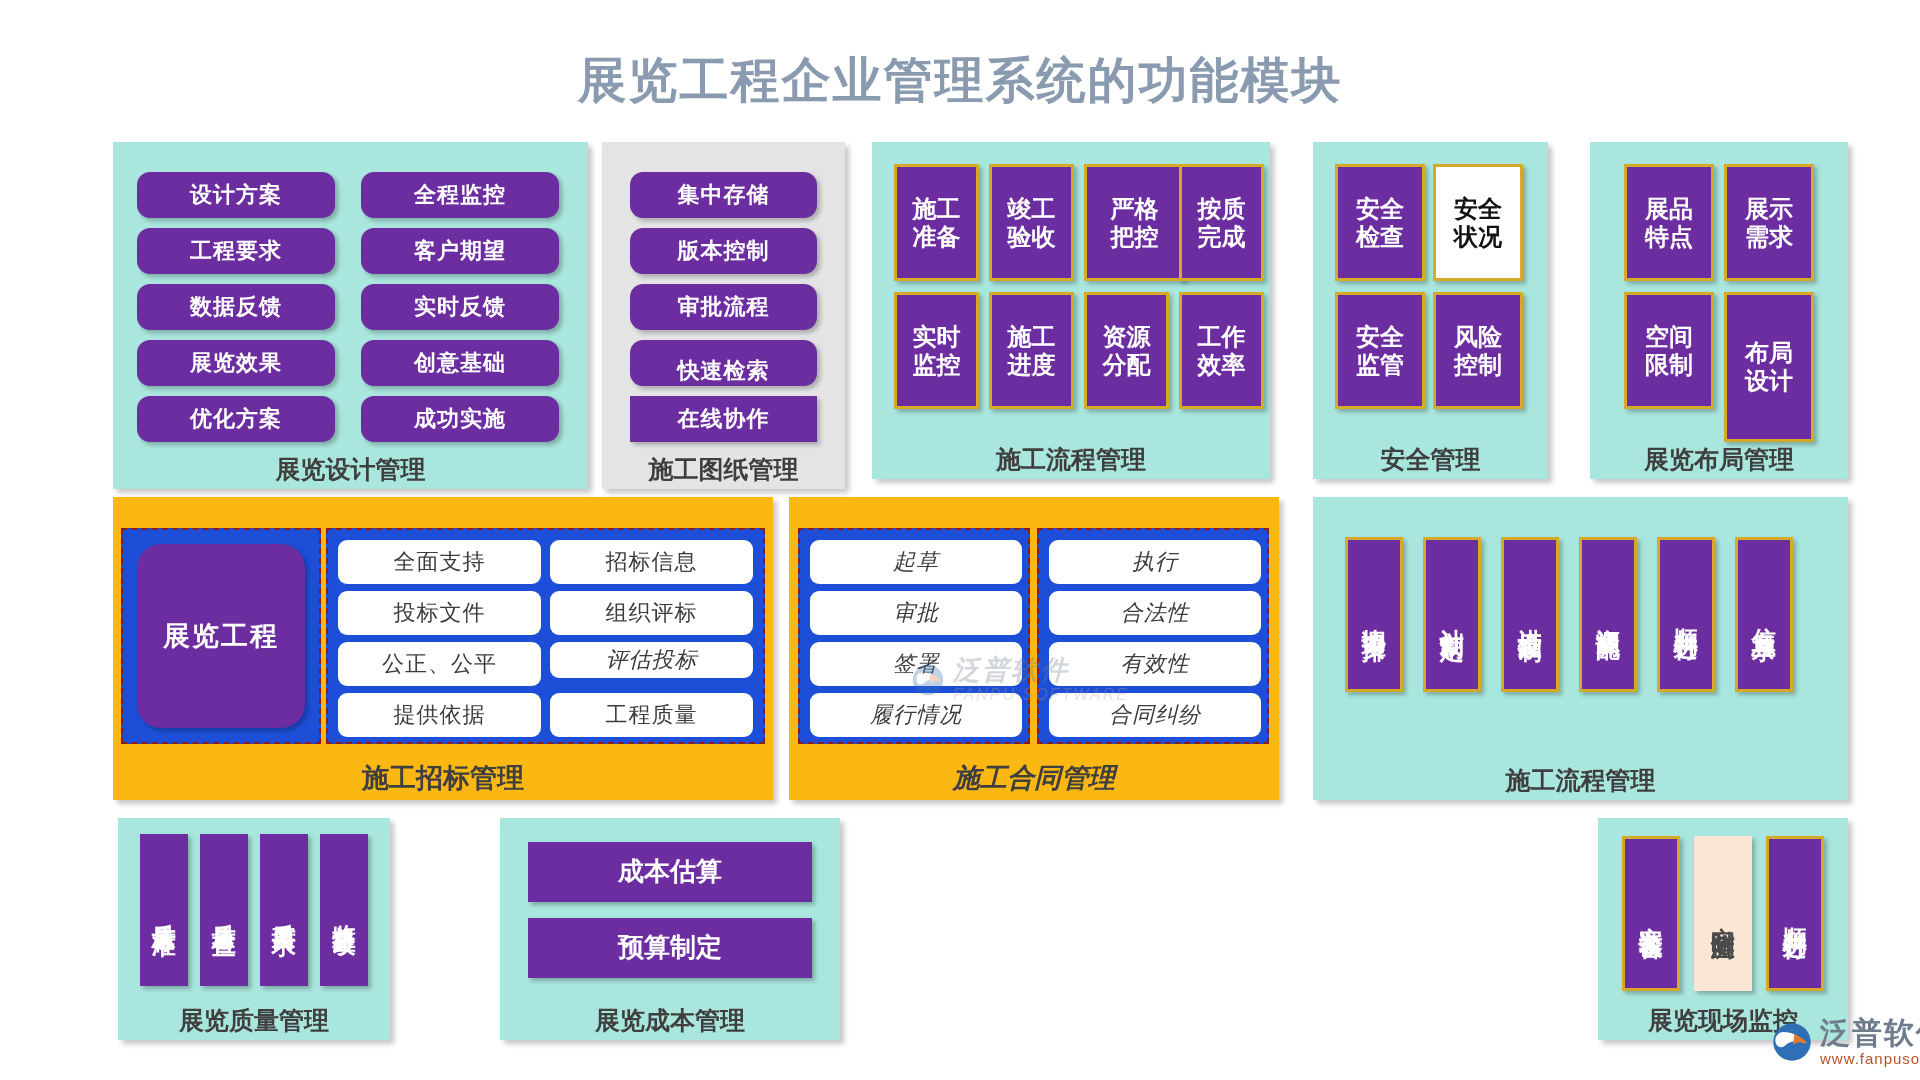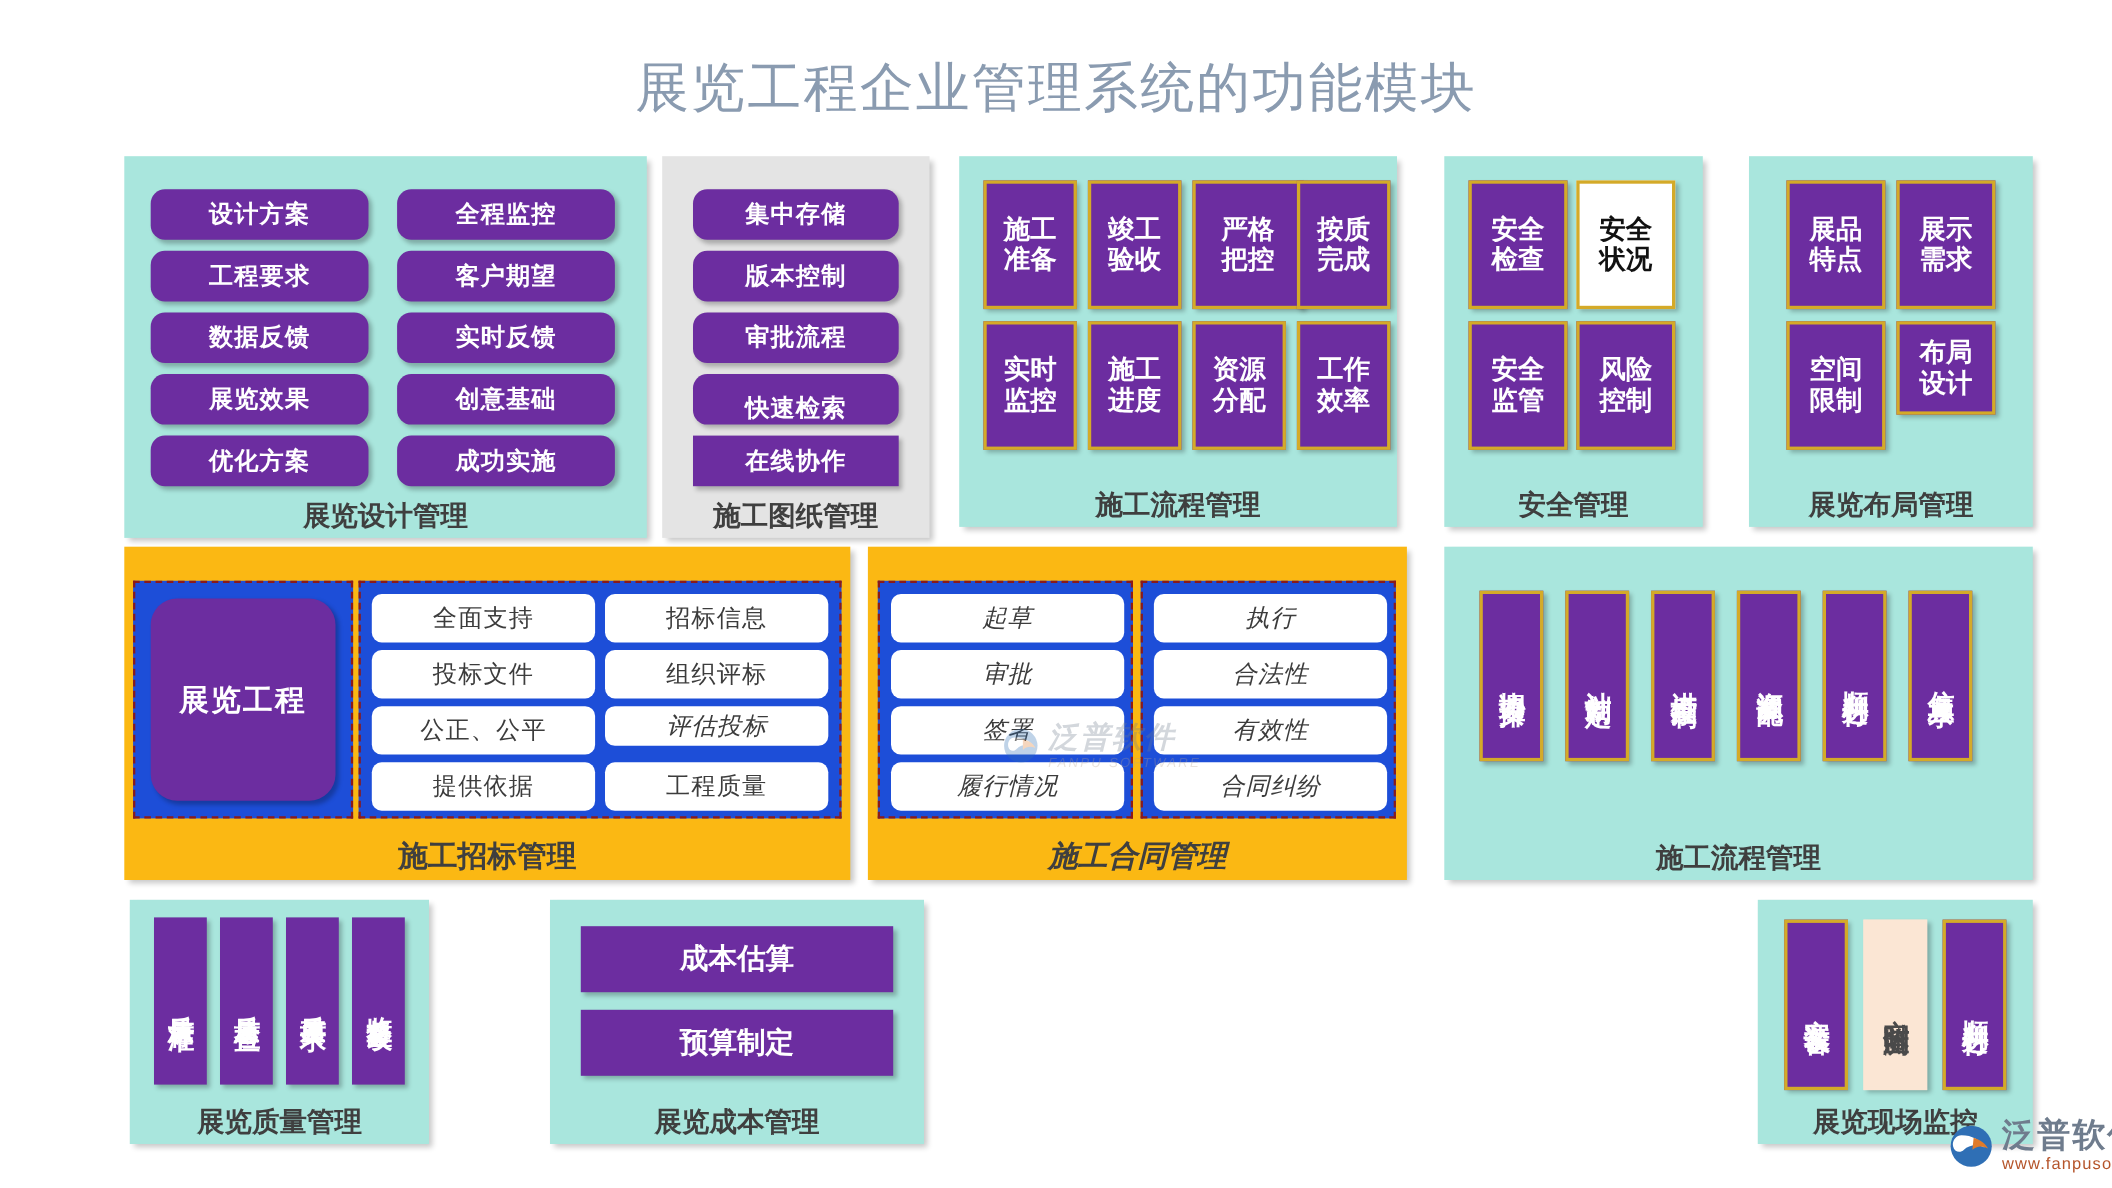--- a/index.html
+++ b/index.html
@@ -5,21 +5,21 @@
   html,body{margin:0;padding:0;}
   body{
     width:1920px;height:1080px;overflow:hidden;background:#ffffff;
     font-family:"Liberation Sans","DejaVu Sans",sans-serif;
   }
   #stage{position:relative;width:1920px;height:1080px;}
 
   
   #title{
     position:absolute;left:0;top:56px;width:1920px;text-align:center;
-    font-size:49px;font-weight:normal;color:#8a9bb0;letter-spacing:2px;
+    font-size:49px;font-weight:bold;color:#8a9bb0;letter-spacing:2px;
     line-height:1;
   }
 
   
   .panel{position:absolute;box-sizing:border-box;box-shadow:4px 4px 5px rgba(0,0,0,.22);}
   .panel.mint{background:#a9e6dd;}
   .panel.grey{background:#e4e4e4;}
   .panel.gold{background:#fbb813;}
   .panel-label{
     position:absolute;left:0;bottom:6px;width:100%;text-align:center;
@@ -68,21 +68,21 @@
     font-size:27px;font-weight:bold;letter-spacing:2px;
     box-shadow:3px 3px 4px rgba(0,0,0,.25);
   }
 
   
   .wm{position:absolute;display:flex;align-items:center;pointer-events:none;}
   .wm-faint{opacity:.30;}
   .wm-logo{width:38px;height:38px;flex:0 0 auto;}
   .wm-txt{display:flex;flex-direction:column;margin-left:6px;line-height:1;}
   .wm-cn{font-size:27px;font-weight:bold;color:#6f7c8d;letter-spacing:2px;}
-  .wm-en{font-size:12px;color:#b4a08e;letter-spacing:2px;margin-top:3px;}
+  .wm-en{font-size:16px;color:#b4a08e;letter-spacing:2px;margin-top:3px;}
   .wm-solid .wm-cn{color:#6f7c8d;}
   .wm-solid .wm-en{font-size:15px;color:#b5542a;letter-spacing:1px;}
 </style>
 </head>
 <body>
 
 <div id="stage">
 
   <div id="title">展览工程企业管理系统的功能模块</div>
 
@@ -160,21 +160,21 @@
     <div class="card white" style="left:120px;top:22px;width:90px;height:117px;">安全<br>状况</div>
     <div class="card" style="left:22px;top:150px;width:90px;height:117px;">安全<br>监管</div>
     <div class="card" style="left:120px;top:150px;width:90px;height:117px;">风险<br>控制</div>
     <div class="panel-label">安全管理</div>
   </div>
 
   <div class="panel mint" style="left:1590px;top:142px;width:258px;height:337px;">
     <div class="card" style="left:34px;top:22px;width:90px;height:117px;">展品<br>特点</div>
     <div class="card" style="left:134px;top:22px;width:90px;height:117px;">展示<br>需求</div>
     <div class="card" style="left:34px;top:150px;width:90px;height:117px;">空间<br>限制</div>
-    <div class="card" style="left:134px;top:150px;width:90px;height:85px;">布局<br>设计</div>
+    <div class="card" style="left:134px;top:150px;width:90px;height:150px;">布局<br>设计</div>
     <div class="panel-label">展览布局管理</div>
   </div>
 
   <div class="panel gold" style="left:113px;top:497px;width:660px;height:303px;">
 
     <div class="bluegrp" style="left:8px;top:31px;width:200px;height:216px;">
       <div class="bigpill" style="left:14px;top:14px;width:168px;height:184px;">
           <span>展览工程</span>
         </div>
     </div>

